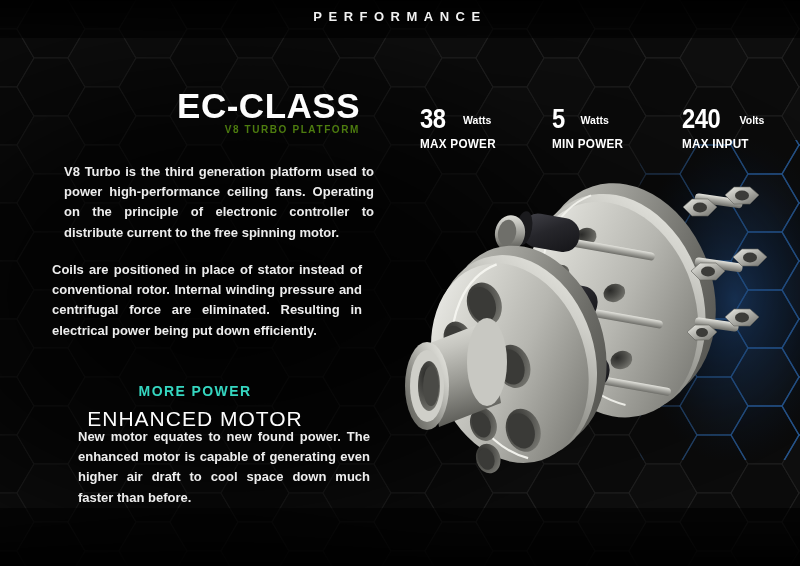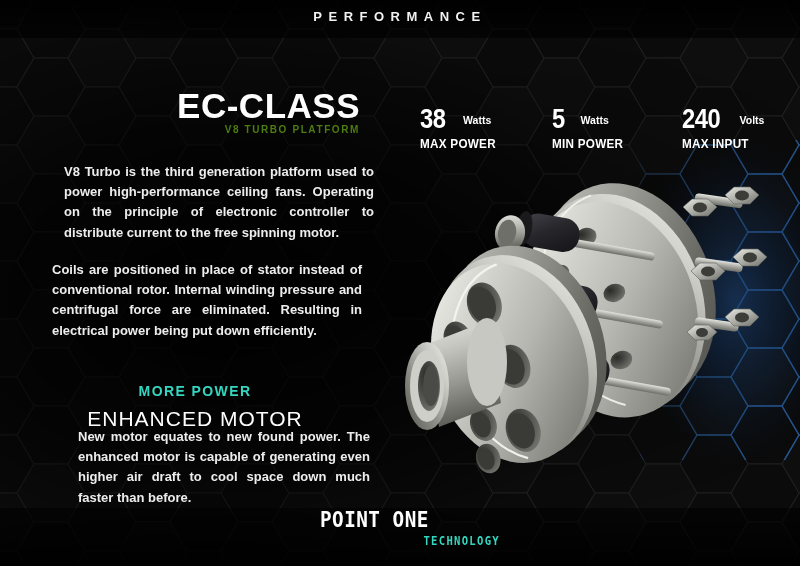--- a/index.html
+++ b/index.html
@@ -618,18 +618,14 @@
       <span class="lab">MIN POWER</span>
     </div>
     <div class="stat s3">
       <div class="row">
         <span class="num">240</span><span class="unit">Volts</span>
       </div>
       <span class="lab">MAX INPUT</span>
     </div>
   </div>
 
-  <div class="logo">
-    <div class="l1">POINT ONE</div>
-    <div class="l2">TECHNOLOGY</div>
-  </div>
 
 </div>
 
 </body></html>

